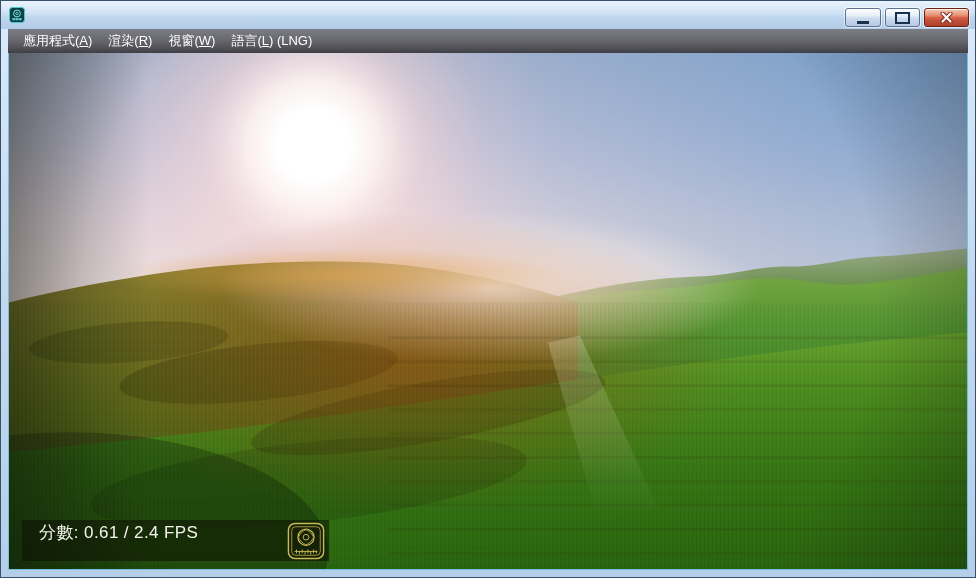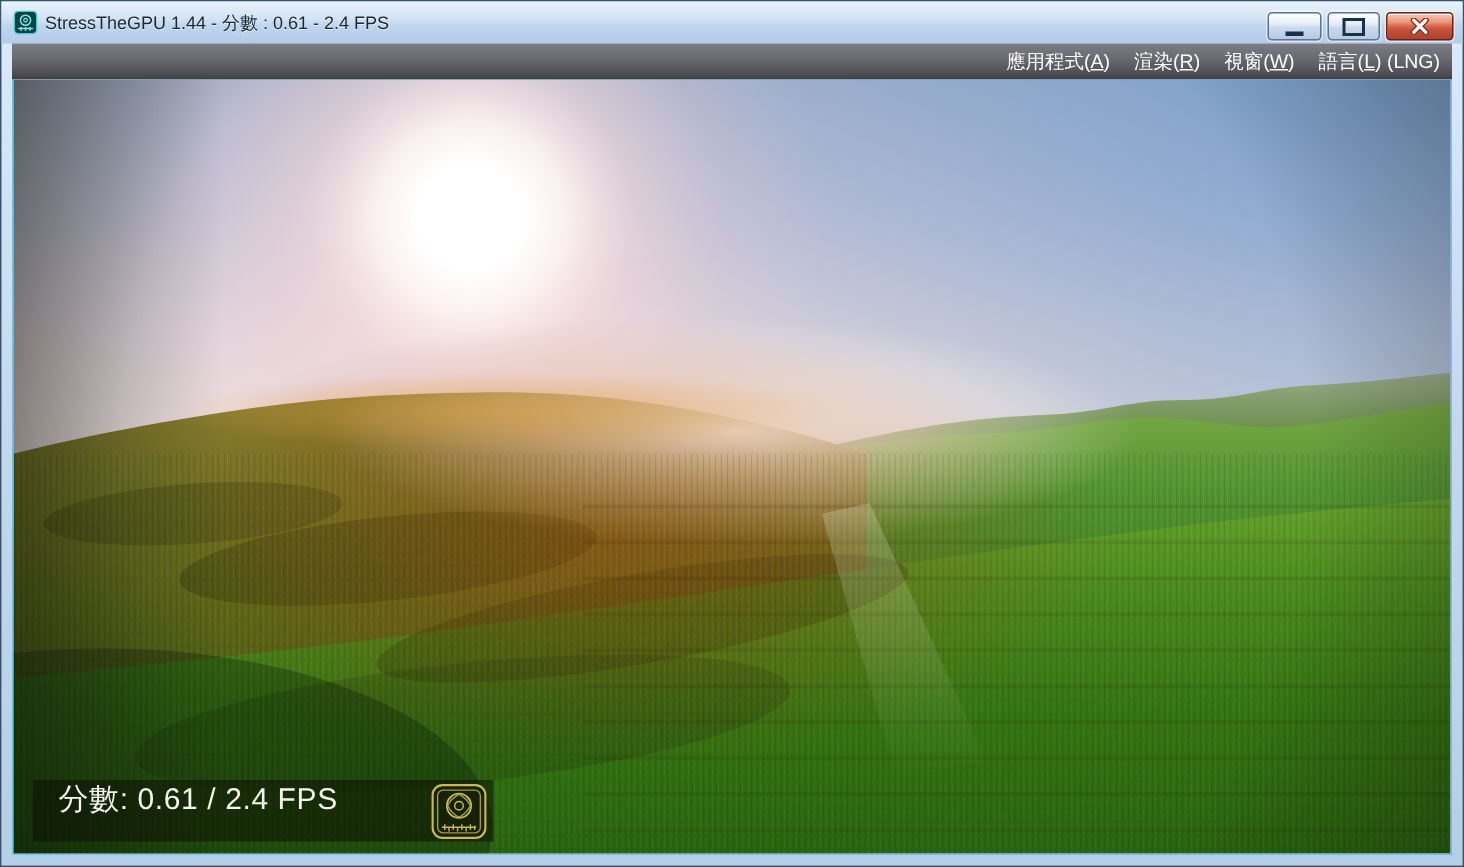--- a/index.html
+++ b/index.html
@@ -35,55 +35,54 @@
     width:45px;border-color:#6e2015;
     background:linear-gradient(180deg,#f7cab4 0%,#e8957a 35%,#d96549 50%,#c3513a 65%,#ad422d 100%);
   }
   .g-min{width:12px;height:3px;background:#16324e;margin-top:9px;}
   .g-max{width:11px;height:8px;border:2px solid #16324e;background:transparent;}
 
   
   .menubar{
     position:relative;height:24px;margin:0 7px;display:flex;align-items:center;
     background:linear-gradient(180deg,#7d7d85 0%,#68686f 45%,#525258 78%,#3e3e45 100%);
-    color:#ffffff;font-size:13px;padding-left:7px;box-sizing:border-box;justify-content:flex-end;
+    color:#ffffff;font-size:13px;padding-left:7px;box-sizing:border-box;
   }
   .menu-item{padding:2px 8px;white-space:nowrap;cursor:default;}
   .menu-item .u{text-decoration:underline;}
 
   
   .viewport{
     position:relative;margin:0 7px;width:960px;height:517px;box-sizing:border-box;
     border:1px solid rgba(110,196,226,0.9);border-top:none;
     overflow:hidden;background:#88a8c8;
   }
   .scene-svg{display:block;width:100%;height:100%;}
 
   
   .hud{
     position:absolute;left:13px;bottom:8px;width:307px;height:41px;box-sizing:border-box;
     background:rgba(12,16,4,0.55);color:#f4f4ec;padding:3px 0 0 17px;
   }
-  .hud-line1{font-size:20px;letter-spacing:0.4px;line-height:20px;white-space:nowrap;}
+  .hud-line1{font-size:17px;letter-spacing:0.4px;line-height:20px;white-space:nowrap;}
   .hud-line2{font-size:12px;color:#deded2;line-height:15px;white-space:nowrap;}
   .hud-logo{position:absolute;right:4px;top:2px;width:38px;height:38px;}
 </style>
 </head>
 <body>
 
 <div class="window">
 
   <div class="titlebar">
     <svg class="app-icon" viewBox="0 0 16 16">
       <rect x="0.5" y="0.5" width="15" height="15" rx="3" fill="#0c4146" stroke="#49c8cc" stroke-width="1"></rect>
       <circle cx="8" cy="6.5" r="3.4" fill="none" stroke="#7fe8ea" stroke-width="1"></circle>
       <circle cx="8" cy="6.5" r="1.2" fill="none" stroke="#7fe8ea" stroke-width="0.8"></circle>
       <path d="M3 12 h10 M5 11 v2.5 M8 11 v2.5 M11 11 v2.5" stroke="#7fe8ea" stroke-width="1" fill="none"></path>
     </svg>
-    <span class="title-text">StressTheGPU 1.44 - 分數 : 0.61 - 2.4 FPS</span>
     <div class="caption-buttons">
       <div class="cap-btn btn-min">
         <div class="g-min"></div>
       </div>
       <div class="cap-btn btn-max">
         <div class="g-max"></div>
       </div>
       <div class="cap-btn btn-close">
         <svg width="13" height="11" viewBox="0 0 13 11">
           <path d="M2.5 1.5 L10.5 9.5 M10.5 1.5 L2.5 9.5" stroke="#7a2418" stroke-width="4" fill="none" stroke-linecap="round"></path>

